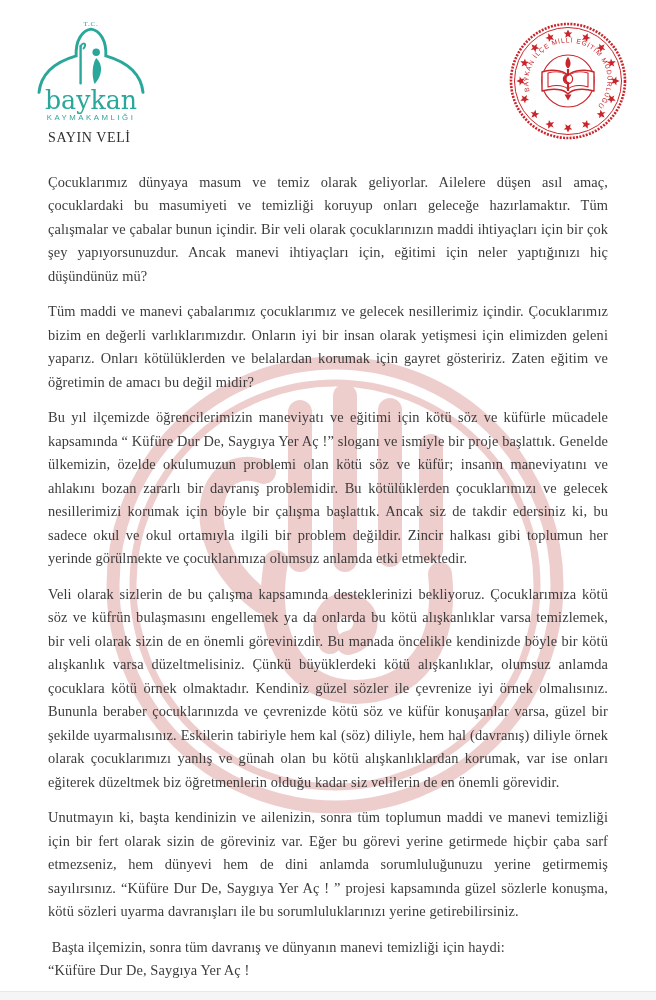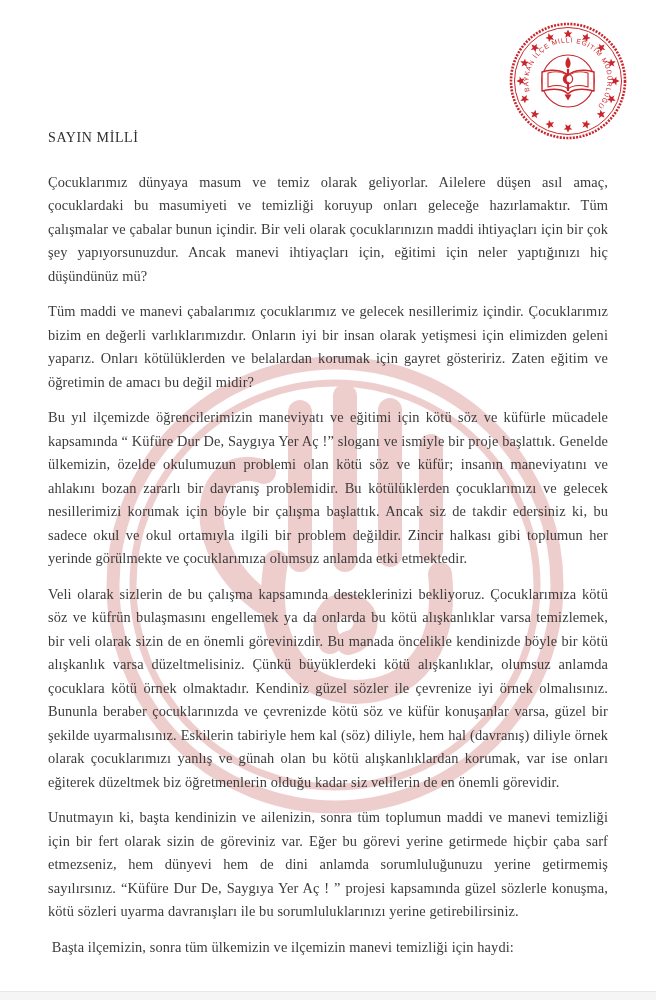--- a/index.html
+++ b/index.html
@@ -38,20 +38,36 @@
   .footer-strip{
     position:absolute;left:0;right:0;bottom:0;height:8px;
     background:#f5f5f6;border-top:1px solid #e7e7e9;
   }
 </style>
 </head>
 <body>
 
 <div class="page">
 
+  <div class="logo-left">
+    <svg viewBox="0 0 160 140" width="122" height="104">
+      <g fill="none" stroke="#2aa79b" stroke-width="4" stroke-linecap="round">
+        <path d="M 10,100 C 13,72 36,58 60,51 C 59,30 68,17 80,15 C 92,17 101,30 100,51 C 124,58 147,72 150,100"></path>
+        <path d="M 66,38 L 66,88" stroke-width="3.2"></path>
+        <path d="M 66,38 C 70,31 75,35 70,41" stroke-width="2.6"></path>
+      </g>
+      <g fill="#2aa79b" stroke="none">
+        <circle cx="87" cy="46" r="5"></circle>
+        <path d="M 87,54 C 97,63 95,78 85,89 C 81,81 81,63 87,54 Z"></path>
+      </g>
+      <text x="80" y="11" text-anchor="middle" font-size="9.5" letter-spacing="1" fill="#2aa79b" font-family="Liberation Serif, serif">T.C.</text>
+      <text x="80" y="122" text-anchor="middle" font-size="34" fill="#2aa79b" font-family="DejaVu Serif, serif">baykan</text>
+      <text x="80" y="137" text-anchor="middle" font-size="10.5" letter-spacing="3.4" fill="#2aa79b" font-family="Liberation Sans, sans-serif">KAYMAKAMLIĞI</text>
+    </svg>
+  </div>
 
   <div class="seal-right">
     <svg viewBox="0 0 120 120" width="120" height="120">
       <defs>
         <path id="sealTextPath" d="M 22,72.4 A 40,40 0 0,1 98,47.6 A 40,40 0 0,1 22,72.4" fill="none"></path>
         <polygon id="sealStar" points="0,-4.6 1.4,-1.4 4.4,-1.4 2,0.6 2.7,3.8 0,1.9 -2.7,3.8 -2,0.6 -4.4,-1.4 -1.4,-1.4"></polygon>
       </defs>
       <g stroke="#c9252b" fill="none">
         <circle cx="60" cy="60" r="57" stroke-width="2.6" stroke-dasharray="2 1.3"></circle>
         <circle cx="60" cy="60" r="53.5" stroke-width="1"></circle>
@@ -105,23 +121,24 @@
           <path d="M 331,96 L 331,200"></path>
           <path d="M 164,122 C 120,106 100,152 118,196 C 128,223 150,243 163,252"></path>
           <path d="M 176,212 C 162,292 200,342 255,342 C 312,342 348,298 340,224"></path>
           <path d="M 230,292 C 218,273 230,250 252,256 C 273,262 268,289 248,293"></path>
         </g>
       </g>
     </svg>
   </div>
 
   <div class="letter">
-    <h1 class="salutation">SAYIN MİLLİ</h1>
+    <h1 class="salutation">SAYIN VELİ</h1>
     <p class="par">Çocuklarımız dünyaya masum ve temiz olarak geliyorlar. Ailelere düşen asıl amaç, çocuklardaki bu masumiyeti ve temizliği koruyup onları geleceğe hazırlamaktır. Tüm çalışmalar ve çabalar bunun içindir. Bir veli olarak çocuklarınızın maddi ihtiyaçları için bir çok şey yapıyorsunuzdur. Ancak manevi ihtiyaçları için, eğitimi için neler yaptığınızı hiç düşündünüz mü?</p>
     <p class="par">Tüm maddi ve manevi çabalarımız çocuklarımız ve gelecek nesillerimiz içindir. Çocuklarımız bizim en değerli varlıklarımızdır. Onların iyi bir insan olarak yetişmesi için elimizden geleni yaparız. Onları kötülüklerden ve belalardan korumak için gayret gösteririz. Zaten eğitim ve öğretimin de amacı bu değil midir?</p>
     <p class="par">Bu yıl ilçemizde öğrencilerimizin maneviyatı ve eğitimi için kötü söz ve küfürle mücadele kapsamında “ Küfüre Dur De, Saygıya Yer Aç !” sloganı ve ismiyle bir proje başlattık. Genelde ülkemizin, özelde okulumuzun problemi olan kötü söz ve küfür; insanın maneviyatını ve ahlakını bozan zararlı bir davranış problemidir. Bu kötülüklerden çocuklarımızı ve gelecek nesillerimizi korumak için böyle bir çalışma başlattık. Ancak siz de takdir edersiniz ki, bu sadece okul ve okul ortamıyla ilgili bir problem değildir. Zincir halkası gibi toplumun her yerinde görülmekte ve çocuklarımıza olumsuz anlamda etki etmektedir.</p>
     <p class="par">Veli olarak sizlerin de bu çalışma kapsamında desteklerinizi bekliyoruz. Çocuklarımıza kötü söz ve küfrün bulaşmasını engellemek ya da onlarda bu kötü alışkanlıklar varsa temizlemek, bir veli olarak sizin de en önemli görevinizdir. Bu manada öncelikle kendinizde böyle bir kötü alışkanlık varsa düzeltmelisiniz. Çünkü büyüklerdeki kötü alışkanlıklar, olumsuz anlamda çocuklara kötü örnek olmaktadır. Kendiniz güzel sözler ile çevrenize iyi örnek olmalısınız. Bununla beraber çocuklarınızda ve çevrenizde kötü söz ve küfür konuşanlar varsa, güzel bir şekilde uyarmalısınız. Eskilerin tabiriyle hem kal (söz) diliyle, hem hal (davranış) diliyle örnek olarak çocuklarımızı yanlış ve günah olan bu kötü alışkanlıklardan korumak, var ise onları eğiterek düzeltmek biz öğretmenlerin olduğu kadar siz velilerin de en önemli görevidir.</p>
     <p class="par">Unutmayın ki, başta kendinizin ve ailenizin, sonra tüm toplumun maddi ve manevi temizliği için bir fert olarak sizin de göreviniz var. Eğer bu görevi yerine getirmede hiçbir çaba sarf etmezseniz, hem dünyevi hem de dini anlamda sorumluluğunuzu yerine getirmemiş sayılırsınız. “Küfüre Dur De, Saygıya Yer Aç ! ” projesi kapsamında güzel sözlerle konuşma, kötü sözleri uyarma davranışları ile bu sorumluluklarınızı yerine getirebilirsiniz.</p>
-    <p class="closing-line"> Başta ilçemizin, sonra tüm ülkemizin ve ilçemizin manevi temizliği için haydi:</p>
+    <p class="closing-line"> Başta ilçemizin, sonra tüm davranış ve dünyanın manevi temizliği için haydi:</p>
+    <p class="closing-line">“Küfüre Dur De, Saygıya Yer Aç !</p>
   </div>
 
   <div class="footer-strip"></div>
 </div>
 
 </body></html>

